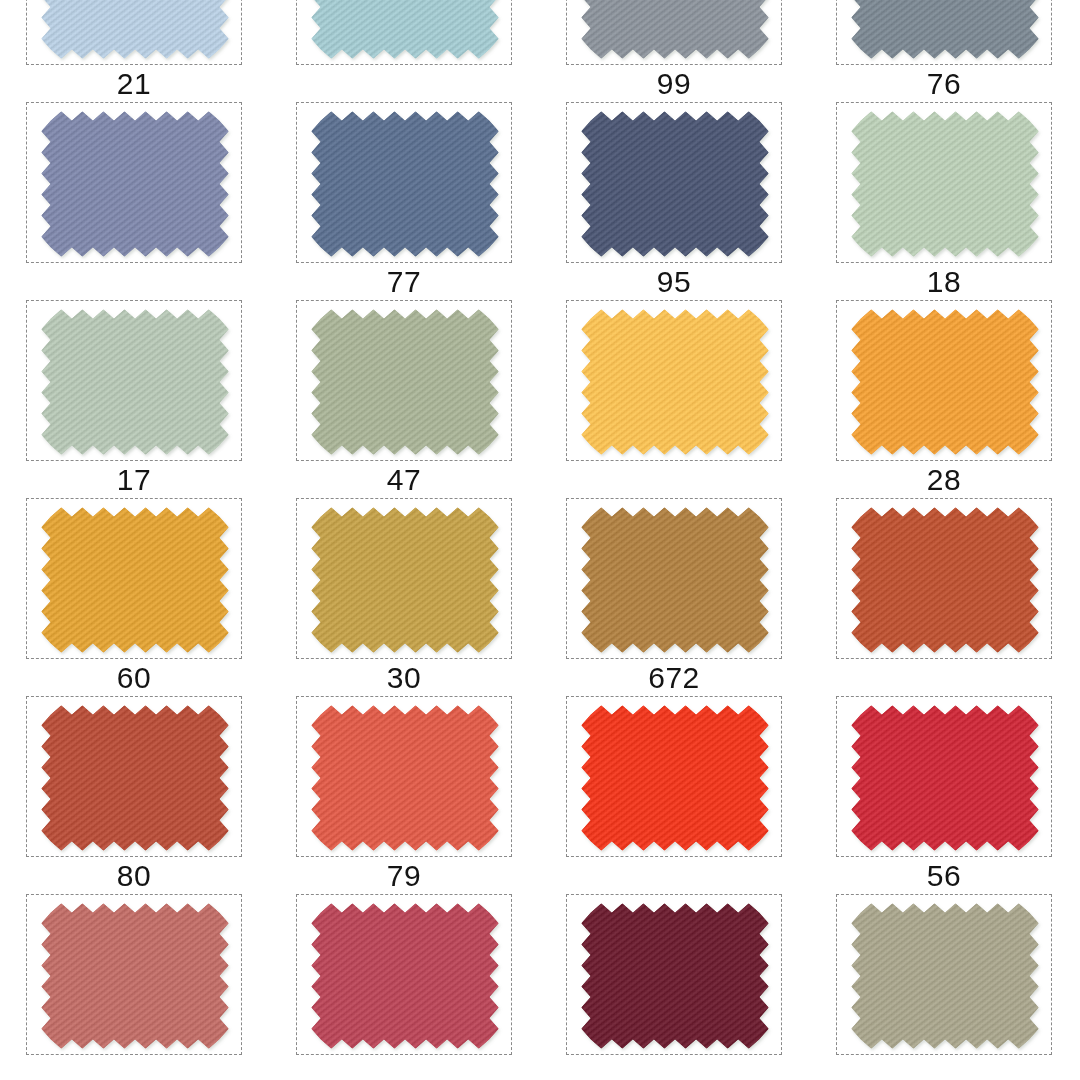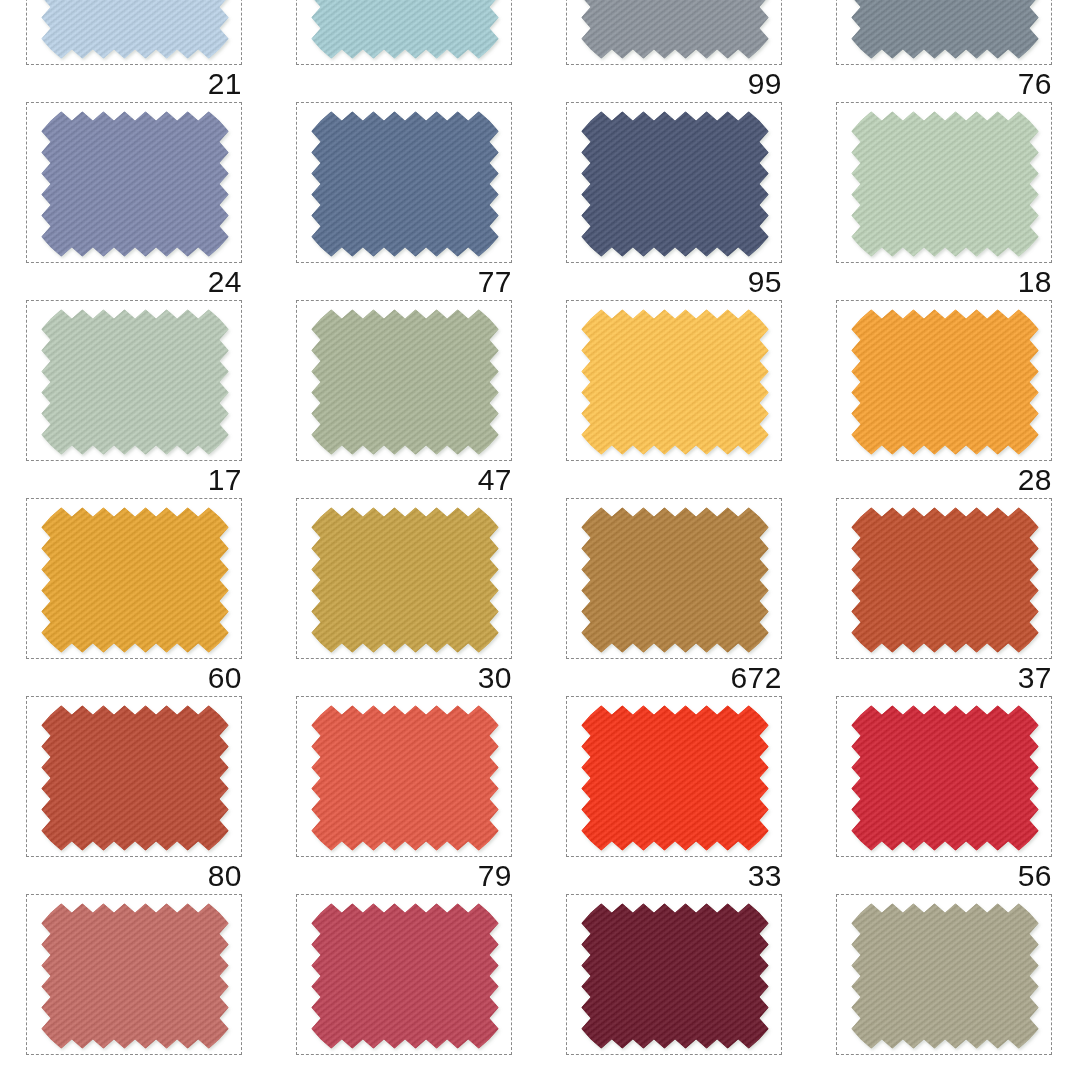--- a/index.html
+++ b/index.html
@@ -66,21 +66,21 @@
     height: 150px;
     overflow: visible;
   }
 
   
   .swatch-label {
     position: absolute;
     left: 0;
     top: 163px;
     width: 216px;
-    text-align: right;
+    text-align: center;
     font-family: "Liberation Sans", sans-serif;
     font-size: 30px;
     line-height: 34px;
     color: #141414;
     letter-spacing: 0.5px;
   }
 </style>
 </head>
 <body>
 
@@ -246,21 +246,20 @@
               <g filter="url(#shsw4)">
                 <path d="M 0.00,0.00 L 12.50,-11.00 L 25.00,0.00 L 37.50,-11.00 L 50.00,0.00 L 62.50,-11.00 L 75.00,0.00 L 87.50,-11.00 L 100.00,0.00 L 112.50,-11.00 L 125.00,0.00 L 137.50,-11.00 L 150.00,0.00 L 162.50,-11.00 L 175.00,0.00 L 187.50,-11.00 L 200.00,0.00 L 200.00,0.00 L 211.00,12.50 L 200.00,25.00 L 211.00,37.50 L 200.00,50.00 L 211.00,62.50 L 200.00,75.00 L 211.00,87.50 L 200.00,100.00 L 211.00,112.50 L 200.00,125.00 L 211.00,137.50 L 200.00,150.00 L 200.00,150.00 L 187.50,161.00 L 175.00,150.00 L 162.50,161.00 L 150.00,150.00 L 137.50,161.00 L 125.00,150.00 L 112.50,161.00 L 100.00,150.00 L 87.50,161.00 L 75.00,150.00 L 62.50,161.00 L 50.00,150.00 L 37.50,161.00 L 25.00,150.00 L 12.50,161.00 L 0.00,150.00 L 0.00,150.00 L -11.00,137.50 L 0.00,125.00 L -11.00,112.50 L 0.00,100.00 L -11.00,87.50 L 0.00,75.00 L -11.00,62.50 L 0.00,50.00 L -11.00,37.50 L 0.00,25.00 L -11.00,12.50 L 0.00,0.00 Z" fill="#8189ab"></path>
               </g>
               <g clip-path="url(#cpsw4)">
                 <rect x="-20" y="-20" width="260" height="210" fill="url(#twsw4)"></rect>
                 <rect x="-20" y="-20" width="260" height="210" fill="url(#wvsw4)"></rect>
               </g>
             </svg>
           </div>
         </div>
-        <div class="swatch-label">24</div>
       </div>
       <div class="swatch-cell">
         <div class="swatch-box">
           <div class="chip-wrap">
             <svg class="chip-svg" viewBox="-14 -14 228 178" xmlns="http://www.w3.org/2000/svg">
               <defs>
                 <pattern id="twsw5" width="6" height="6" patternUnits="userSpaceOnUse" patternTransform="rotate(-38)">
                   <rect width="6" height="6" fill="#5f7291"></rect>
                   <rect width="6" height="2" y="0" fill="#6f82a1" opacity="0.55"></rect>
                   <rect width="6" height="1.6" y="3" fill="#455877" opacity="0.5"></rect>
@@ -619,21 +618,20 @@
               <g filter="url(#shsw15)">
                 <path d="M 0.00,0.00 L 12.50,-11.00 L 25.00,0.00 L 37.50,-11.00 L 50.00,0.00 L 62.50,-11.00 L 75.00,0.00 L 87.50,-11.00 L 100.00,0.00 L 112.50,-11.00 L 125.00,0.00 L 137.50,-11.00 L 150.00,0.00 L 162.50,-11.00 L 175.00,0.00 L 187.50,-11.00 L 200.00,0.00 L 200.00,0.00 L 211.00,12.50 L 200.00,25.00 L 211.00,37.50 L 200.00,50.00 L 211.00,62.50 L 200.00,75.00 L 211.00,87.50 L 200.00,100.00 L 211.00,112.50 L 200.00,125.00 L 211.00,137.50 L 200.00,150.00 L 200.00,150.00 L 187.50,161.00 L 175.00,150.00 L 162.50,161.00 L 150.00,150.00 L 137.50,161.00 L 125.00,150.00 L 112.50,161.00 L 100.00,150.00 L 87.50,161.00 L 75.00,150.00 L 62.50,161.00 L 50.00,150.00 L 37.50,161.00 L 25.00,150.00 L 12.50,161.00 L 0.00,150.00 L 0.00,150.00 L -11.00,137.50 L 0.00,125.00 L -11.00,112.50 L 0.00,100.00 L -11.00,87.50 L 0.00,75.00 L -11.00,62.50 L 0.00,50.00 L -11.00,37.50 L 0.00,25.00 L -11.00,12.50 L 0.00,0.00 Z" fill="#bd5637"></path>
               </g>
               <g clip-path="url(#cpsw15)">
                 <rect x="-20" y="-20" width="260" height="210" fill="url(#twsw15)"></rect>
                 <rect x="-20" y="-20" width="260" height="210" fill="url(#wvsw15)"></rect>
               </g>
             </svg>
           </div>
         </div>
-        <div class="swatch-label">37</div>
       </div>
       <div class="swatch-cell">
         <div class="swatch-box">
           <div class="chip-wrap">
             <svg class="chip-svg" viewBox="-14 -14 228 178" xmlns="http://www.w3.org/2000/svg">
               <defs>
                 <pattern id="twsw16" width="6" height="6" patternUnits="userSpaceOnUse" patternTransform="rotate(-38)">
                   <rect width="6" height="6" fill="#b8523e"></rect>
                   <rect width="6" height="2" y="0" fill="#c8624e" opacity="0.55"></rect>
                   <rect width="6" height="1.6" y="3" fill="#9e3824" opacity="0.5"></rect>
@@ -721,21 +719,20 @@
               <g filter="url(#shsw18)">
                 <path d="M 0.00,0.00 L 12.50,-11.00 L 25.00,0.00 L 37.50,-11.00 L 50.00,0.00 L 62.50,-11.00 L 75.00,0.00 L 87.50,-11.00 L 100.00,0.00 L 112.50,-11.00 L 125.00,0.00 L 137.50,-11.00 L 150.00,0.00 L 162.50,-11.00 L 175.00,0.00 L 187.50,-11.00 L 200.00,0.00 L 200.00,0.00 L 211.00,12.50 L 200.00,25.00 L 211.00,37.50 L 200.00,50.00 L 211.00,62.50 L 200.00,75.00 L 211.00,87.50 L 200.00,100.00 L 211.00,112.50 L 200.00,125.00 L 211.00,137.50 L 200.00,150.00 L 200.00,150.00 L 187.50,161.00 L 175.00,150.00 L 162.50,161.00 L 150.00,150.00 L 137.50,161.00 L 125.00,150.00 L 112.50,161.00 L 100.00,150.00 L 87.50,161.00 L 75.00,150.00 L 62.50,161.00 L 50.00,150.00 L 37.50,161.00 L 25.00,150.00 L 12.50,161.00 L 0.00,150.00 L 0.00,150.00 L -11.00,137.50 L 0.00,125.00 L -11.00,112.50 L 0.00,100.00 L -11.00,87.50 L 0.00,75.00 L -11.00,62.50 L 0.00,50.00 L -11.00,37.50 L 0.00,25.00 L -11.00,12.50 L 0.00,0.00 Z" fill="#ee3b22"></path>
               </g>
               <g clip-path="url(#cpsw18)">
                 <rect x="-20" y="-20" width="260" height="210" fill="url(#twsw18)"></rect>
                 <rect x="-20" y="-20" width="260" height="210" fill="url(#wvsw18)"></rect>
               </g>
             </svg>
           </div>
         </div>
-        <div class="swatch-label">33</div>
       </div>
       <div class="swatch-cell">
         <div class="swatch-box">
           <div class="chip-wrap">
             <svg class="chip-svg" viewBox="-14 -14 228 178" xmlns="http://www.w3.org/2000/svg">
               <defs>
                 <pattern id="twsw19" width="6" height="6" patternUnits="userSpaceOnUse" patternTransform="rotate(-38)">
                   <rect width="6" height="6" fill="#cc2e3e"></rect>
                   <rect width="6" height="2" y="0" fill="#dc3e4e" opacity="0.55"></rect>
                   <rect width="6" height="1.6" y="3" fill="#b21424" opacity="0.5"></rect>

